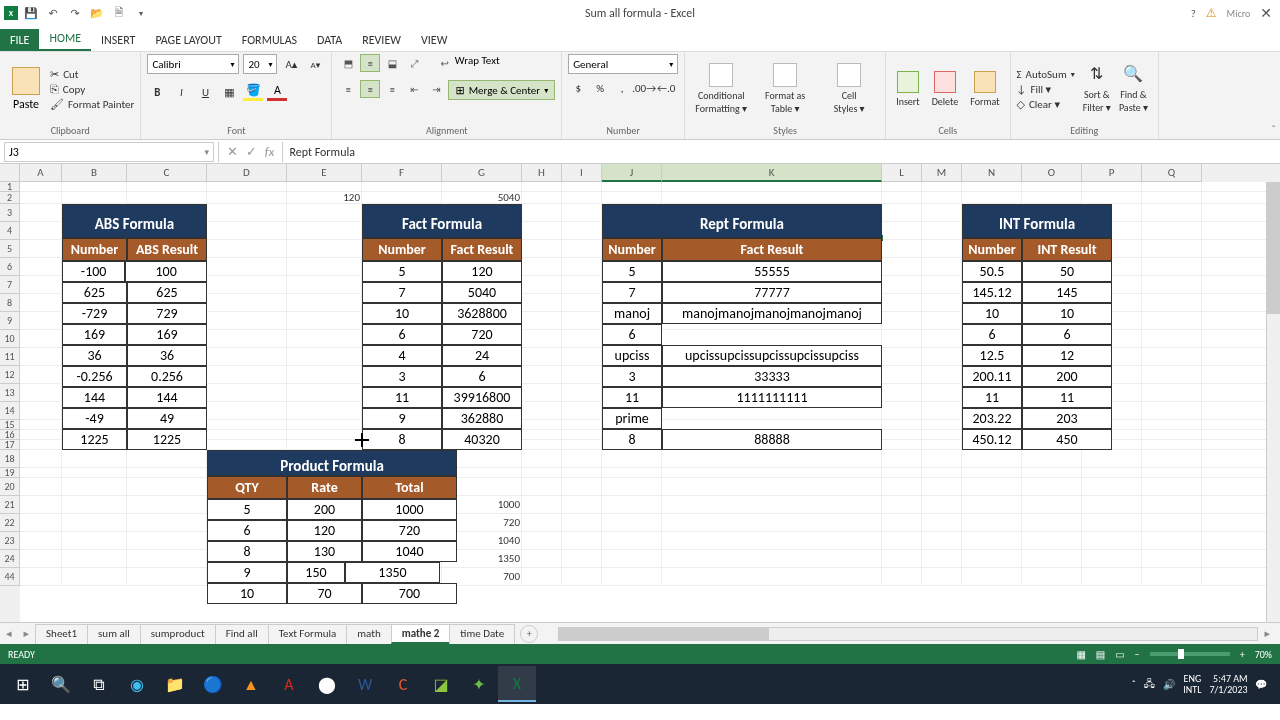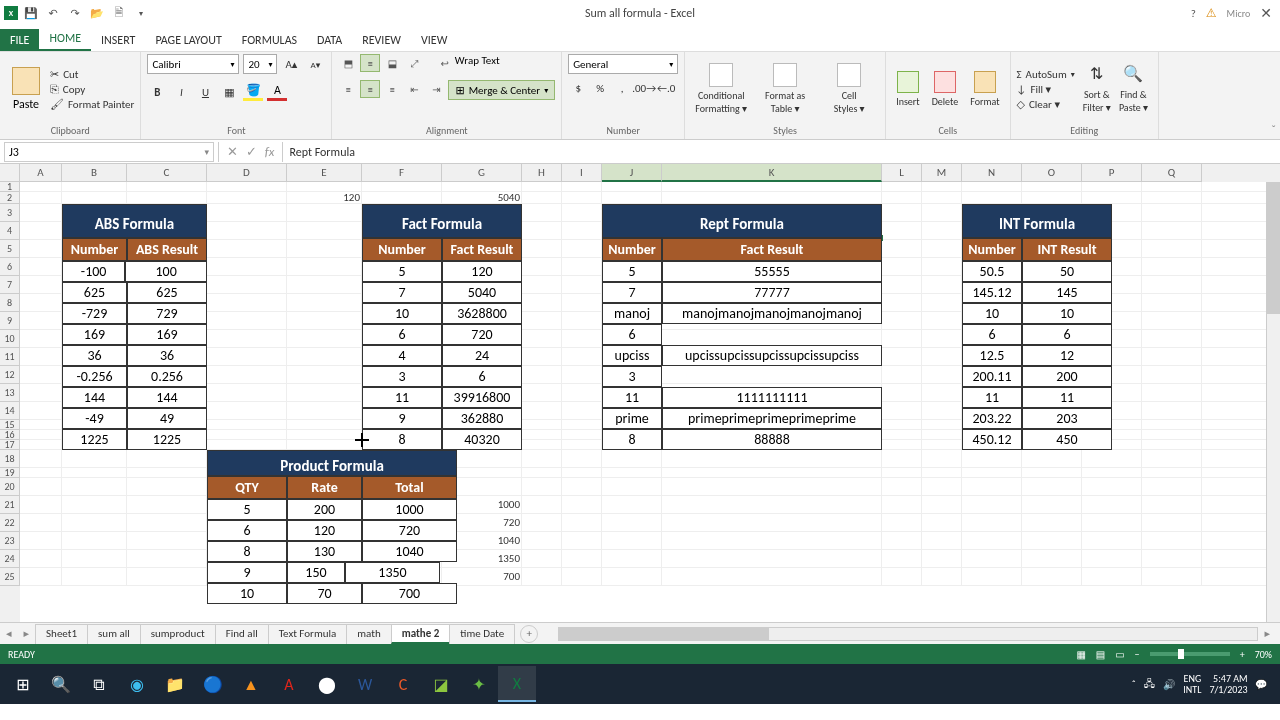--- a/index.html
+++ b/index.html
@@ -386,21 +386,21 @@
         <div class="rh" style="height: 10px;">15</div>
         <div class="rh" style="height: 10px;">16</div>
         <div class="rh" style="height: 10px;">17</div>
         <div class="rh" style="height: 18px;">18</div>
         <div class="rh" style="height: 10px;">19</div>
         <div class="rh" style="height: 18px;">20</div>
         <div class="rh" style="height: 18px;">21</div>
         <div class="rh" style="height: 18px;">22</div>
         <div class="rh" style="height: 18px;">23</div>
         <div class="rh" style="height: 18px;">24</div>
-        <div class="rh" style="height: 18px;">25</div>
+        <div class="rh" style="height: 18px;">44</div>
       </div>
     <div class="gridlines" id="gridlines">
 
       <div id="gridrows">
           <div class="crow" style="height: 10px;">
             <div class="ccell" style="width: 42px;"></div>
             <div class="ccell" style="width: 65px;"></div>
             <div class="ccell" style="width: 80px;"></div>
             <div class="ccell" style="width: 80px;"></div>
             <div class="ccell" style="width: 75px;"></div>
@@ -991,28 +991,28 @@
           </div>
           <div class="drow">
             <div class="td" style="width: 60px;">6</div>
           </div>
           <div class="drow">
             <div class="td" style="width: 60px;">upciss</div>
             <div class="td" style="width: 220px;">upcissupcissupcissupcissupciss</div>
           </div>
           <div class="drow">
             <div class="td" style="width: 60px;">3</div>
+            <div class="td" style="width: 220px;">33333</div>
           </div>
           <div class="drow">
             <div class="td" style="width: 60px;">11</div>
             <div class="td" style="width: 220px;">1111111111</div>
           </div>
           <div class="drow">
             <div class="td" style="width: 60px;">prime</div>
-            <div class="td" style="width: 220px;">primeprimeprimeprimeprime</div>
           </div>
           <div class="drow">
             <div class="td" style="width: 60px;">8</div>
             <div class="td" style="width: 220px;">88888</div>
           </div>
         </div>
       <div class="tbl" id="tblInt" style="left: 942px; top: 22px; width: 150px;">
           <div class="title" style="height: 34px; line-height: 34px;">INT Formula</div>
           <div class="hdr-row">
             <div class="th" style="width: 60px;">Number</div>

